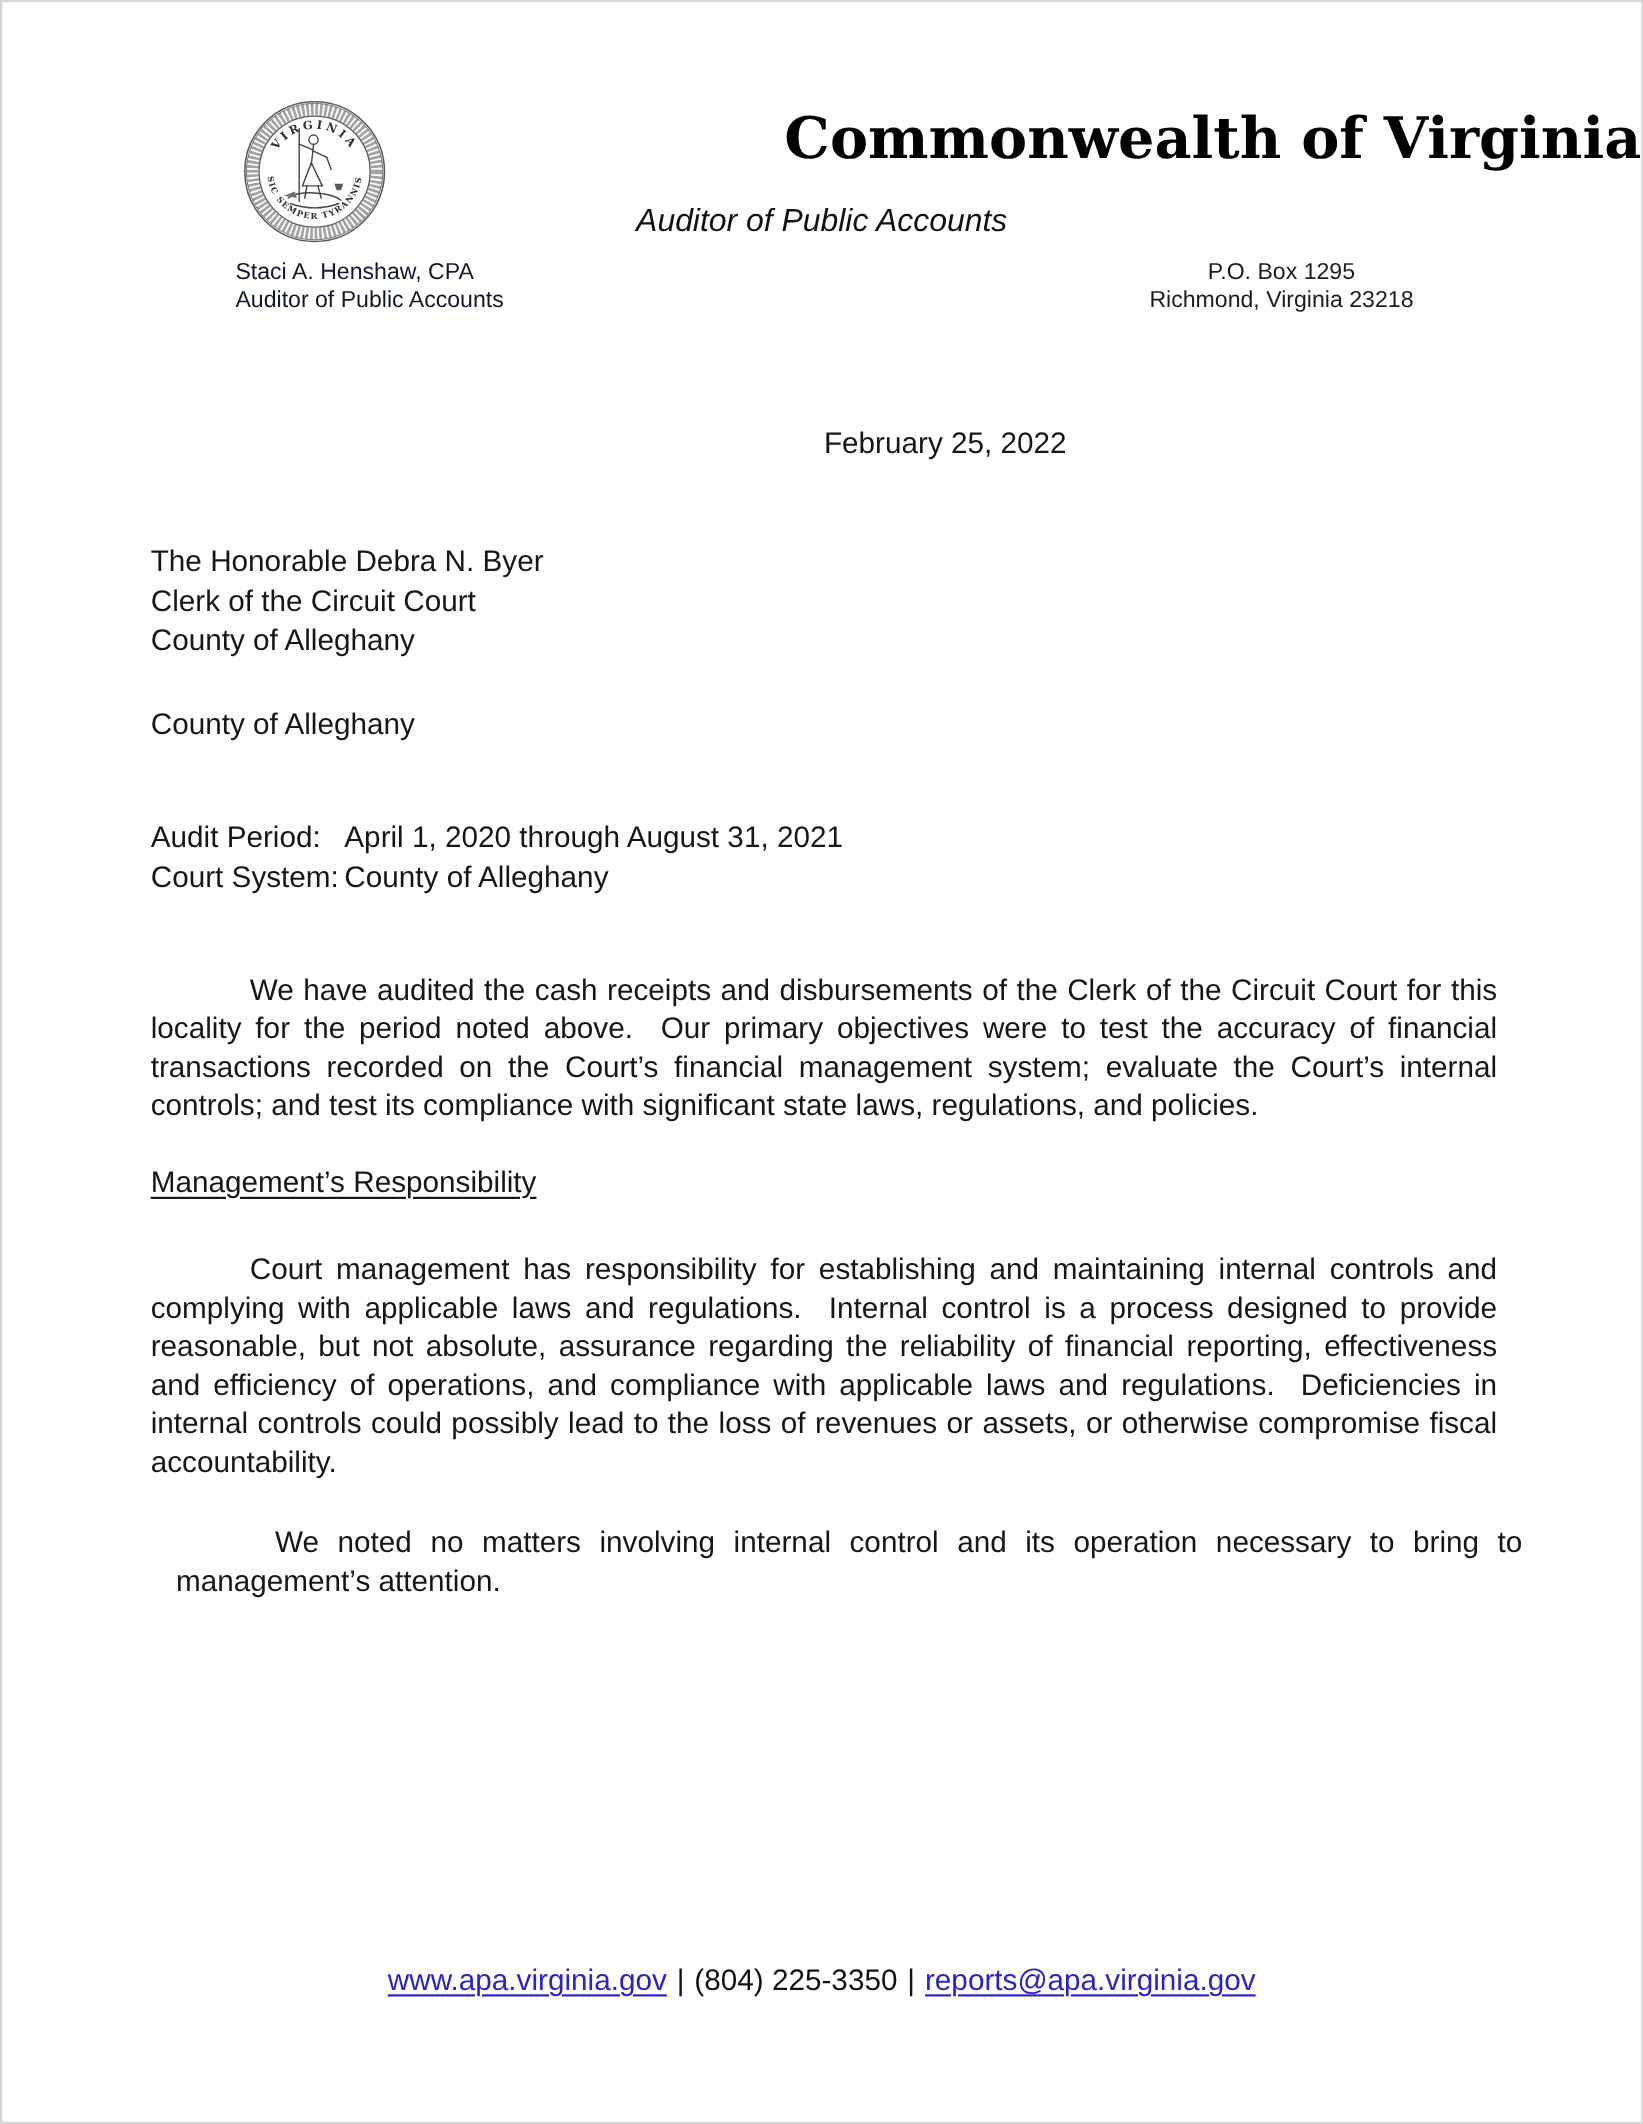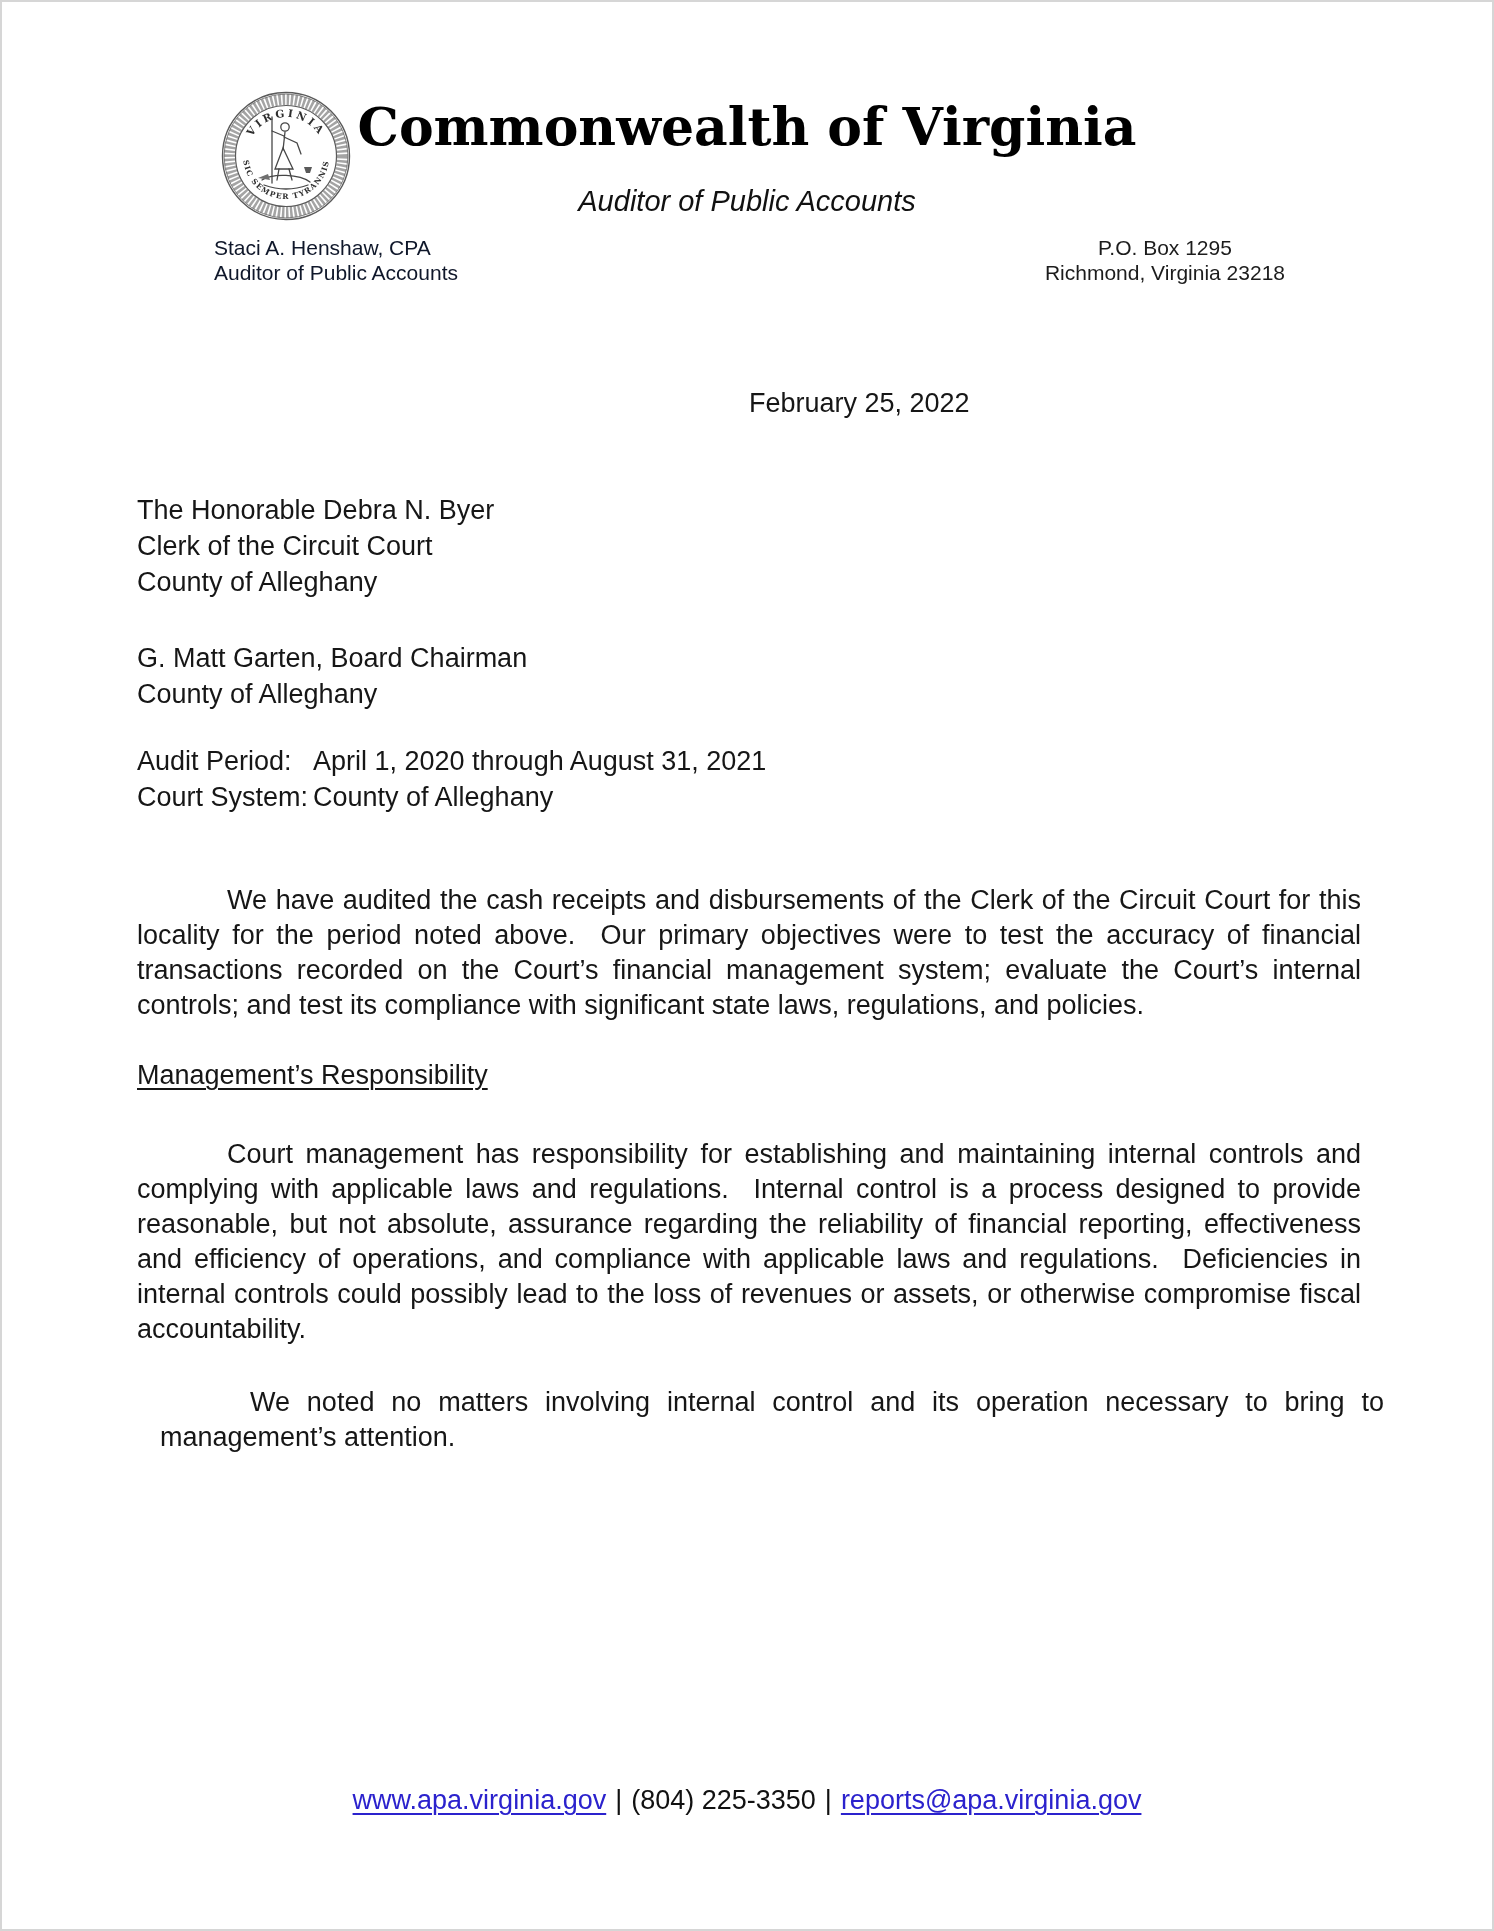--- a/index.html
+++ b/index.html
@@ -17,21 +17,21 @@
 
   
   .seal {
     position: absolute;
     left: 218px; top: 88px;
     width: 132px; height: 132px;
   }
   .title {
     position: absolute;
     left: 0; top: 98px; width: 100%;
-    text-align: center;
+    text-align: right;
     font-family: "DejaVu Serif", serif;
     font-weight: bold;
     font-size: 52px;
     line-height: 54px;
     color: #000000;
     letter-spacing: 0px;
   }
   .subtitle {
     position: absolute;
     left: 0; top: 182px; width: 100%;
@@ -164,21 +164,20 @@
 
   <div class="date">February 25, 2022</div>
 
   <div class="recipient-1">
     <div>The Honorable Debra N. Byer</div>
     <div>Clerk of the Circuit Court</div>
     <div>County of Alleghany</div>
   </div>
 
   <div class="recipient-2">
-    <div>G. Matt Garten, Board Chairman</div>
     <div>County of Alleghany</div>
   </div>
 
   <div class="audit-info">
     <div>
       <span class="audit-label">Audit Period:</span><span>April 1, 2020 through August 31, 2021</span>
     </div>
     <div>
       <span class="audit-label">Court System:</span><span>County of Alleghany</span>
     </div>

